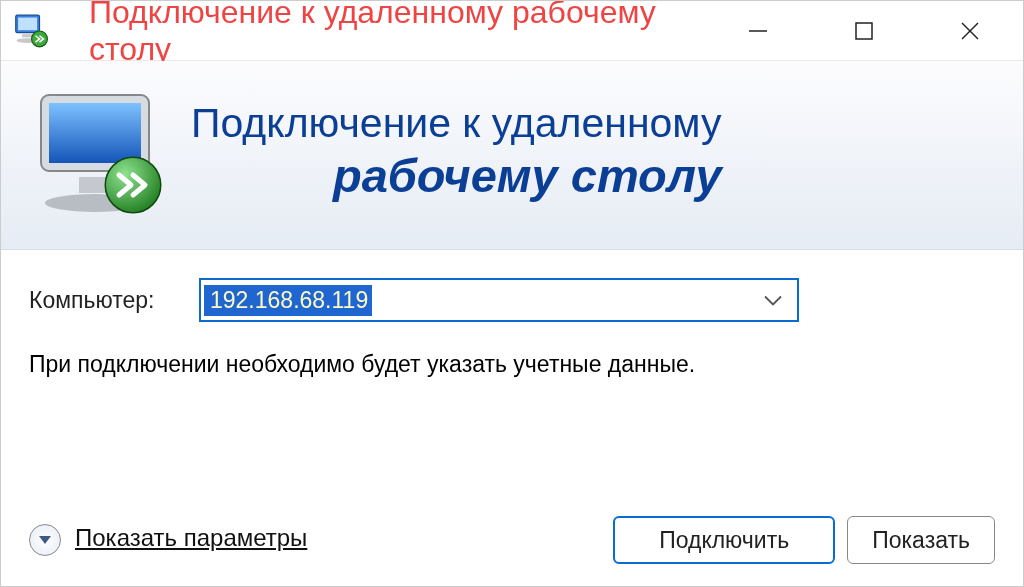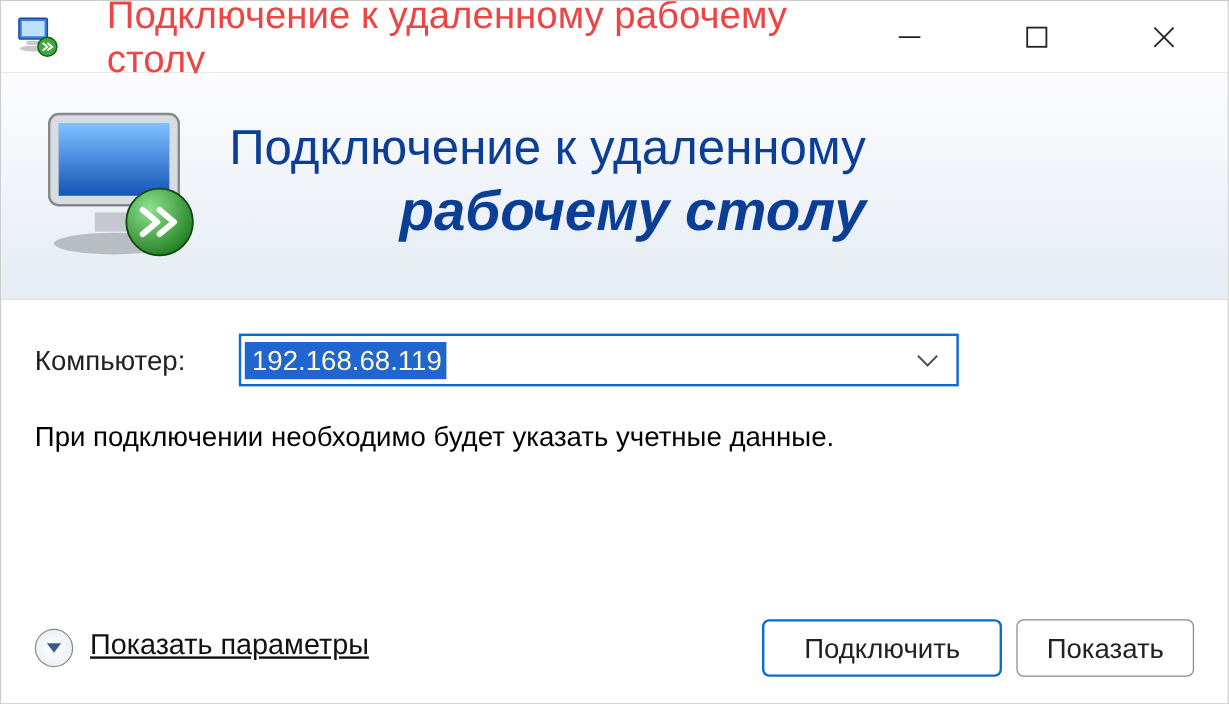--- a/index.html
+++ b/index.html
@@ -163,21 +163,21 @@
     background: #fff;
     border: 1.5px solid #888;
     border-radius: 6px;
     display: flex;
     align-items: center;
     justify-content: center;
     margin-left: 12px;
   }
   .btn-primary {
     border: 2px solid #0a6bd1;
-    padding: 0 33px;
+    padding: 0 44px;
   }
 </style>
 </head>
 <body>
 
 <div class="titlebar">
   <div class="titlebar-icon">
     <svg viewBox="0 0 48 48">
       <rect x="6" y="4" width="30" height="22" rx="2" fill="#3a7fe0" stroke="#1a4a94" stroke-width="1.5"></rect>
       <rect x="9" y="7" width="24" height="16" fill="#bfe0ff"></rect>

